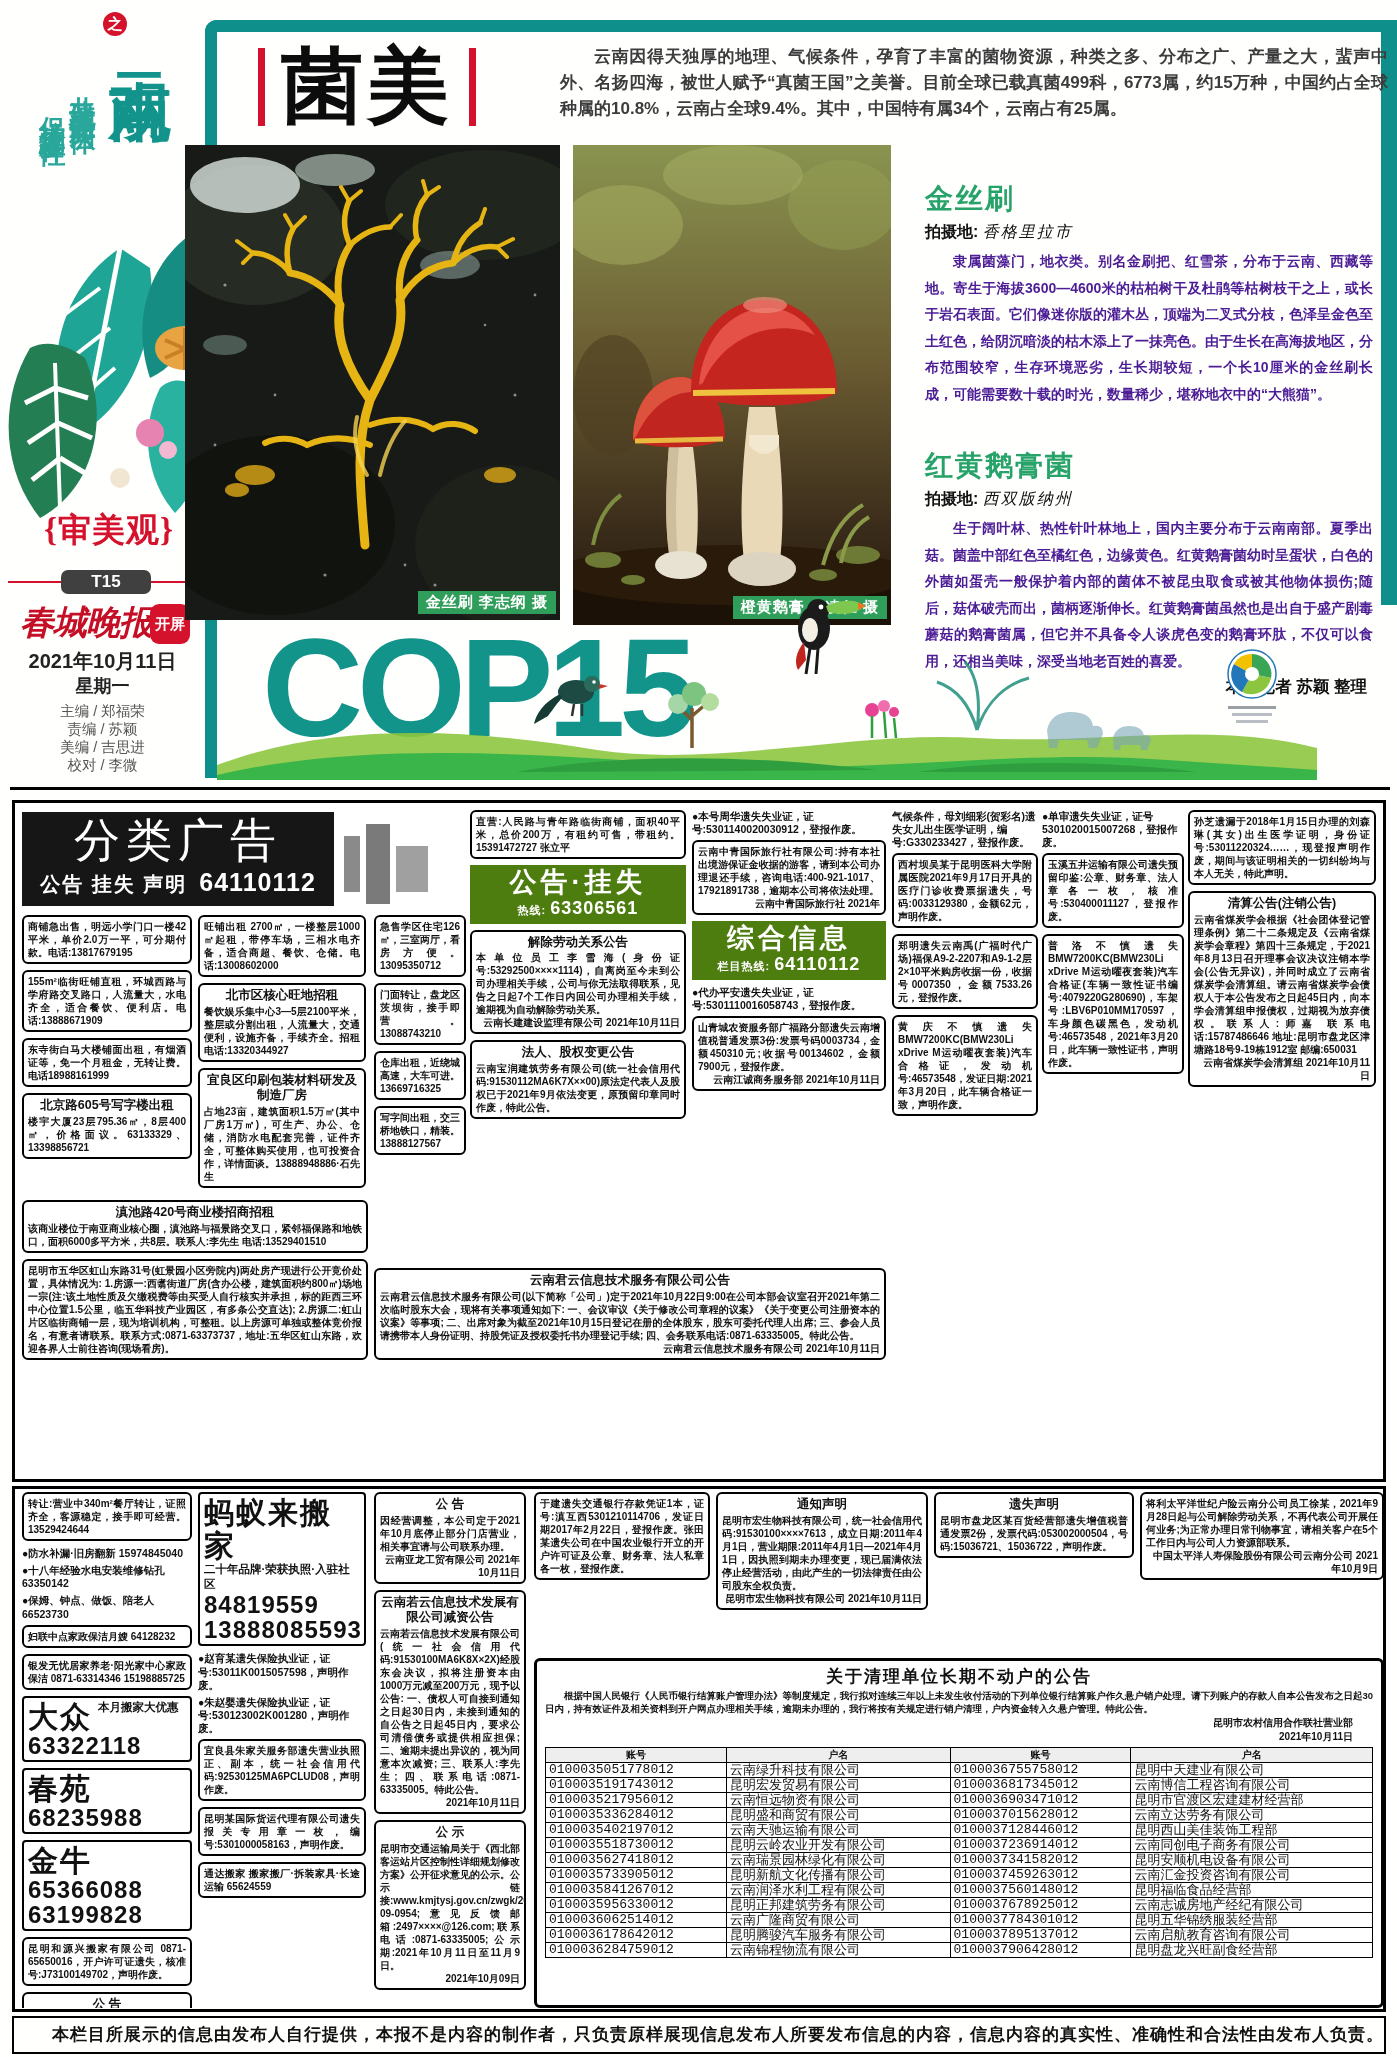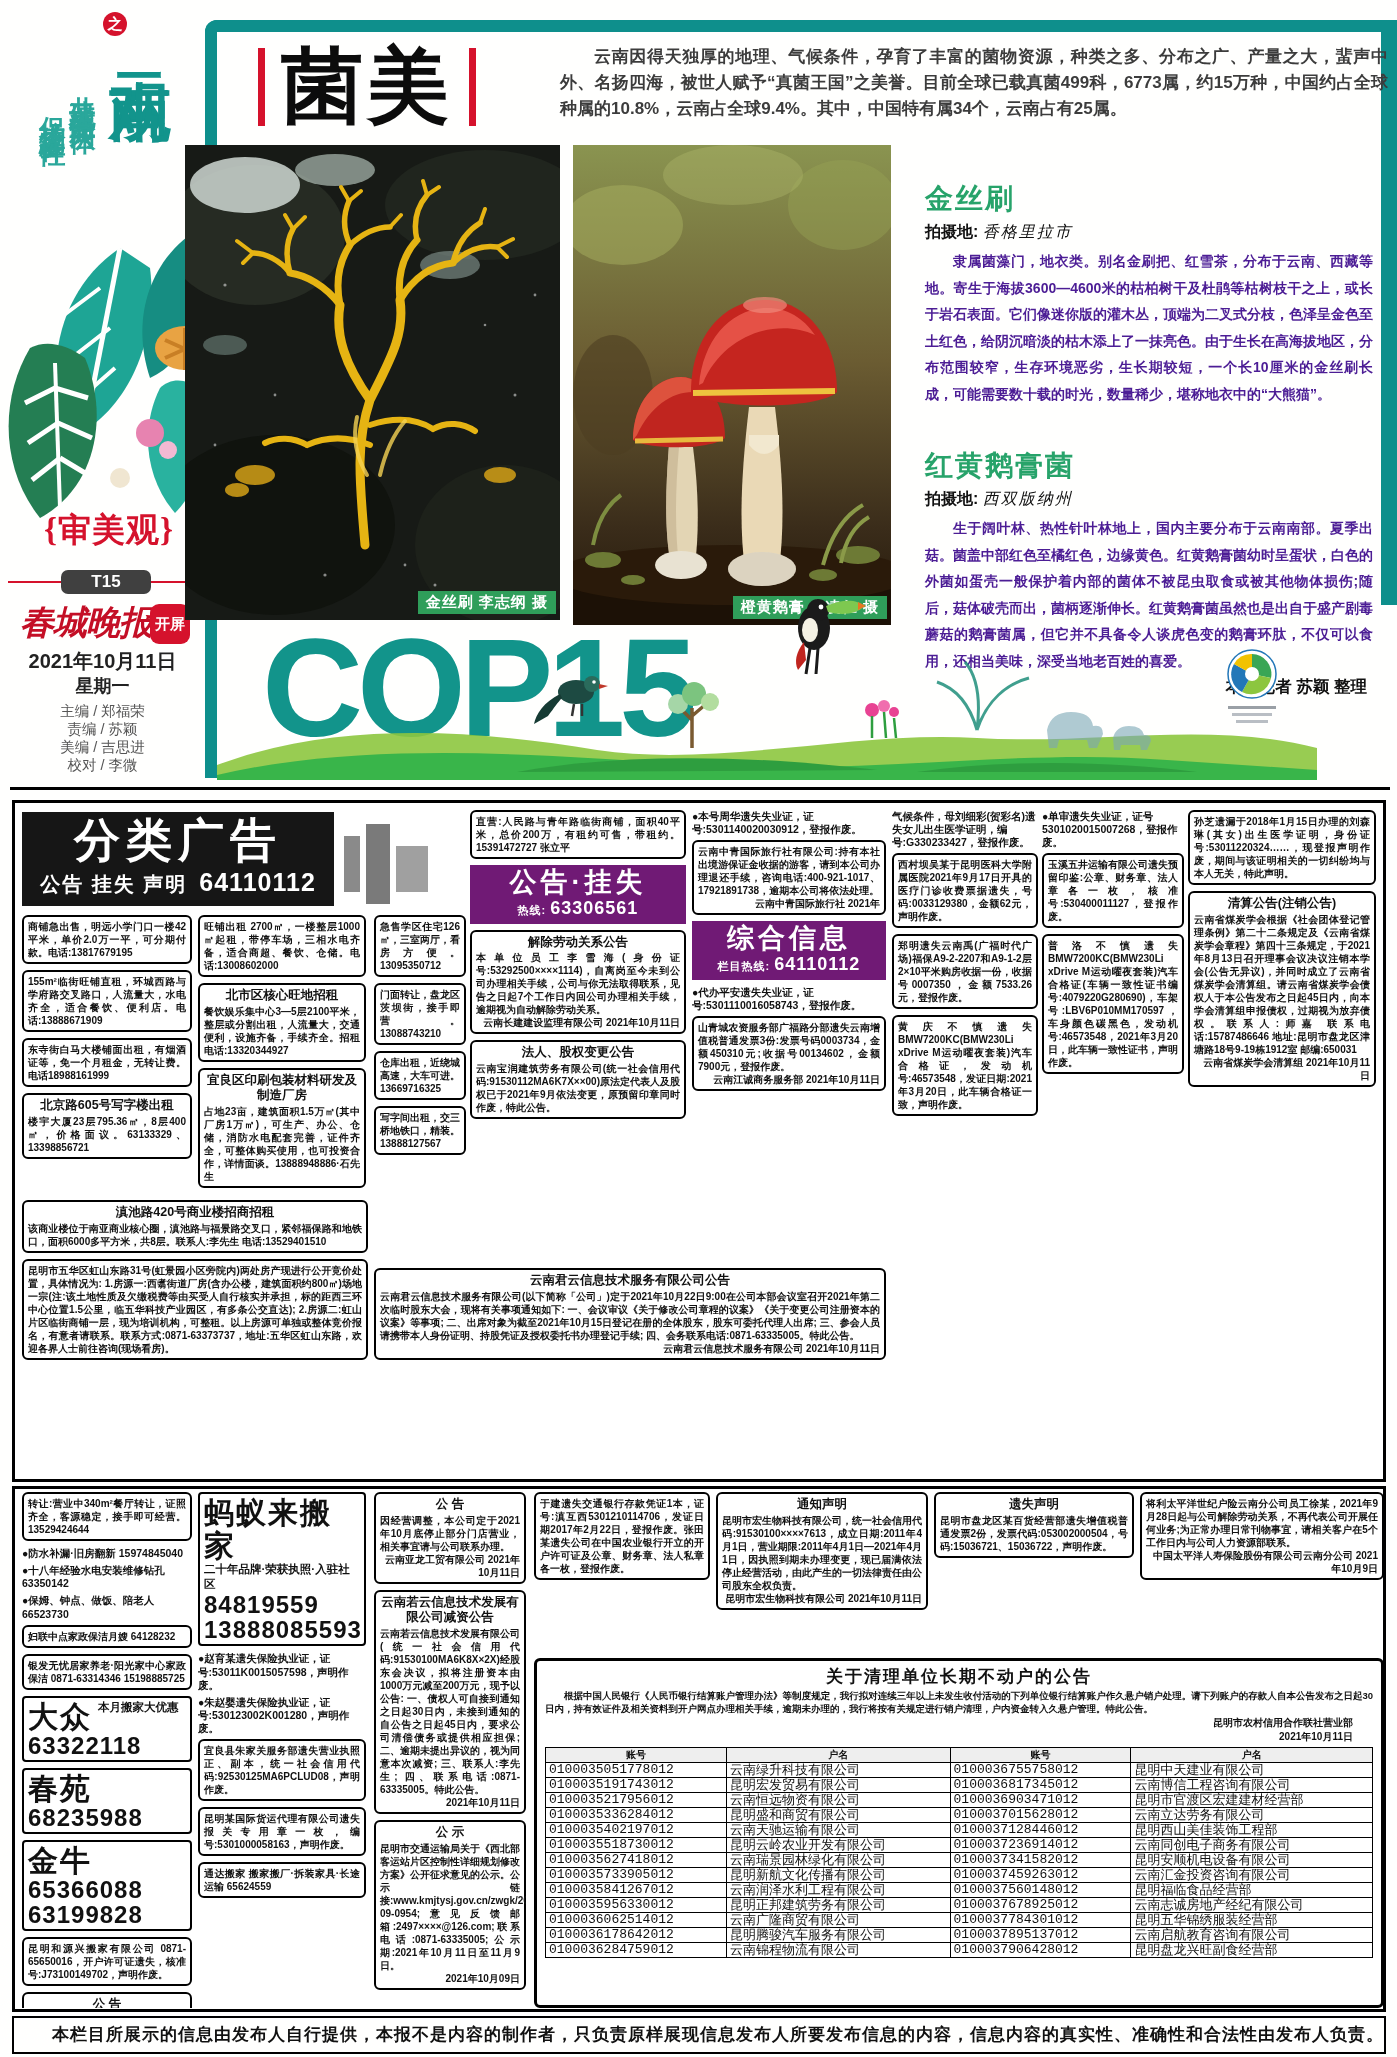--- a/index.html
+++ b/index.html
@@ -67,33 +67,33 @@
   #cop15-art { position:absolute; left:217px; top:580px; }
   #cop15-logo { position:absolute; left:1224px; top:648px; }
 
   
   #section-divider { position:absolute; left:10px; top:787px; width:1380px; height:3px; background:#000; }
   .band { position:absolute; left:12px; width:1374px; border:3px solid #000; background:#fff; }
   #band1 { top:800px; height:682px; }
   #band2 { top:1486px; height:526px; }
 
   #clsf-header { position:absolute; left:22px; top:812px; width:312px; height:94px; background:#161616; color:#fff; }
-  #clsf-header .big { font-size:46px; font-weight:700; letter-spacing:6px; text-align:center; line-height:56px; }
+  #clsf-header .big { font-size:46px; font-weight:400; letter-spacing:6px; text-align:center; line-height:56px; }
   #clsf-header .sub { display:flex; justify-content:center; gap:12px; align-items:baseline; }
   #clsf-header .sub .w { font-size:20px; font-weight:800; letter-spacing:2px; }
   #clsf-header .sub .n { font-size:25px; font-weight:900; letter-spacing:1px; }
   .graybar { position:absolute; background:#8a8a8a; }
 
   .clsf-col { position:absolute; overflow:hidden; }
   .adbox { border:2px solid #000; border-radius:6px; padding:3px 4px; font-size:10px; line-height:1.3;
     font-weight:600; margin-bottom:6px; text-align:justify; background:#fff; }
   .adbox .bt { text-align:center; font-weight:900; font-size:12.5px; line-height:1.25; margin-bottom:1px; }
   .adbox .sign { text-align:right; font-weight:700; }
   .adline { font-size:10.5px; font-weight:800; margin-bottom:4px; line-height:1.25; }
-  .darkhdr { background:#701a75; color:#fff; text-align:center; padding:3px 2px 5px; margin-bottom:6px; }
+  .darkhdr { background:#4d7c0f; color:#fff; text-align:center; padding:3px 2px 5px; margin-bottom:6px; }
   .darkhdr .t { font-size:27px; font-weight:900; letter-spacing:4px; line-height:1.1; }
   .darkhdr .h { font-size:18px; font-weight:900; letter-spacing:1px; }
   .darkhdr .h .lbl { font-size:11px; font-weight:700; margin-right:4px; }
   .dispbox { border:2px solid #000; border-radius:4px; padding:2px 4px; margin-bottom:6px; background:#fff; }
   .dispbox .brand { font-size:30px; font-weight:900; letter-spacing:2px; float:left; margin-right:6px; line-height:1.1;}
   .dispbox .note { font-size:11.5px; font-weight:800; }
   .dispbox .ph { font-size:24px; font-weight:900; letter-spacing:1px; line-height:1.05; }
   .dispbox::after { content:""; display:block; clear:both; }
 
   #notice-table-box { position:absolute; left:534px; top:1658px; width:850px; height:350px;

